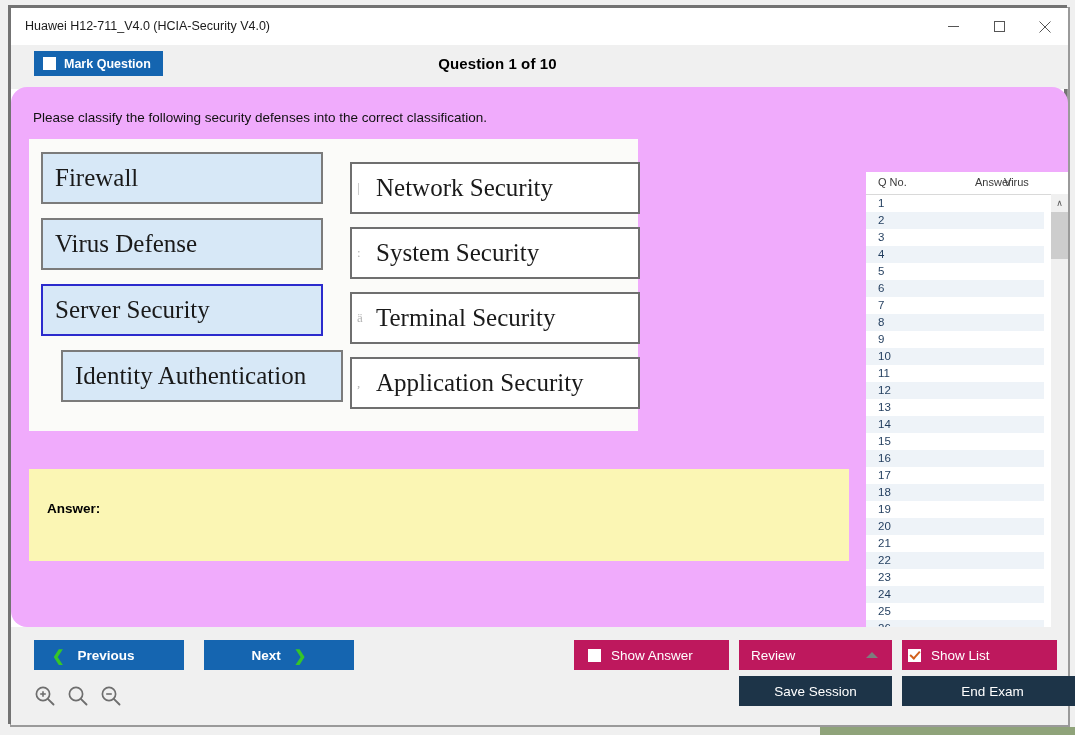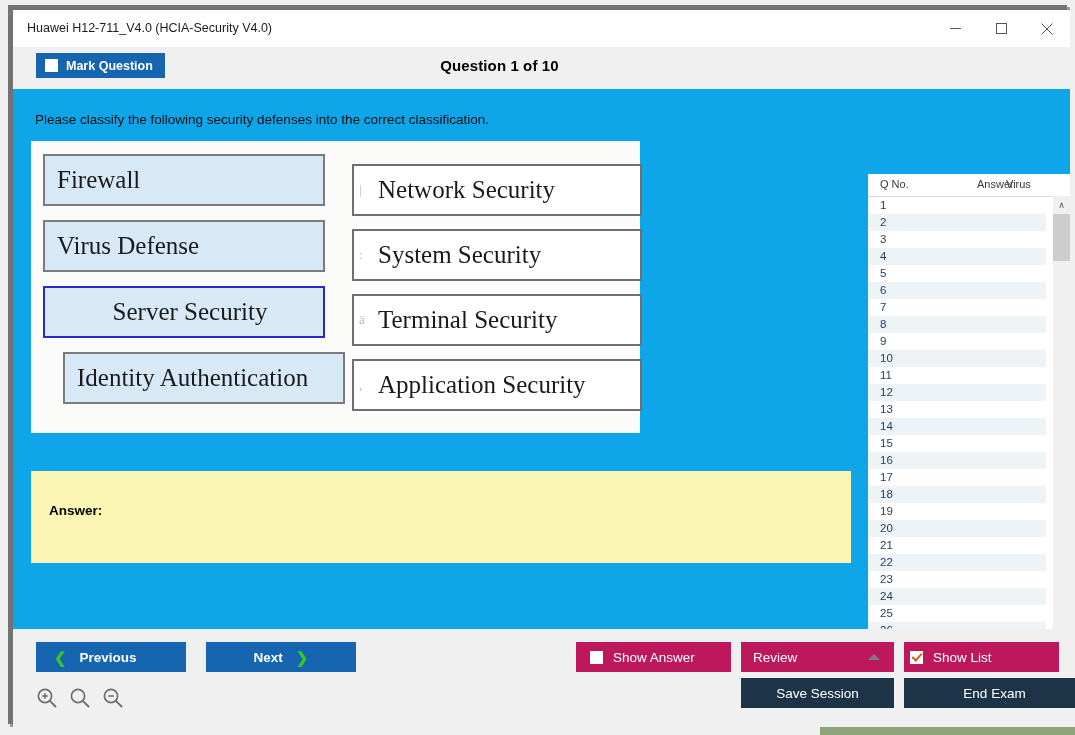--- a/index.html
+++ b/index.html
@@ -22,21 +22,21 @@
   }
 
   
   .window-frame {
     position: absolute;
     left: 8px;
     top: 5px;
     width: 1059px;
     height: 719px;
     box-sizing: border-box;
-    border: 5px solid #737373;
+    border: 3px solid #737373;
     background: #ffffff;
   }
   .frame-shadow-r {
     position: absolute;
     left: 1067px;
     top: 7px;
     width: 3px;
     height: 718px;
     background: #9a9a9a;
   }
@@ -149,21 +149,22 @@
     padding-right: 84px;
   }
 
   
   .main-area {
     position: absolute;
     left: 0;
     top: 79px;
     width: 1057px;
     height: 540px;
-    background: #0ea5e9;
+    background: #f0abfc;
+    border-radius: 16px;
   }
 
   .prompt-text {
     position: absolute;
     left: 22px;
     top: 23px;
     font-size: 13.5px;
     color: #111111;
   }
 
@@ -213,21 +214,21 @@
     top: 50%;
     transform: translateY(-50%);
     font-family: "Liberation Serif", serif;
     font-size: 13px;
     color: #9a9a9a;
     opacity: .75;
   }
 
   .r0 { top: 13px; }
   .r1 { top: 79px; }
-  .r2 { top: 145px; justify-content: center; }
+  .r2 { top: 145px; }
   .r3 { top: 211px; margin-left: 20px; }
 
   .rr0 { top: 23px; }
   .rr1 { top: 88px; }
   .rr2 { top: 153px; }
   .rr3 { top: 218px; }
 
   
   .answer-panel {
     position: absolute;

